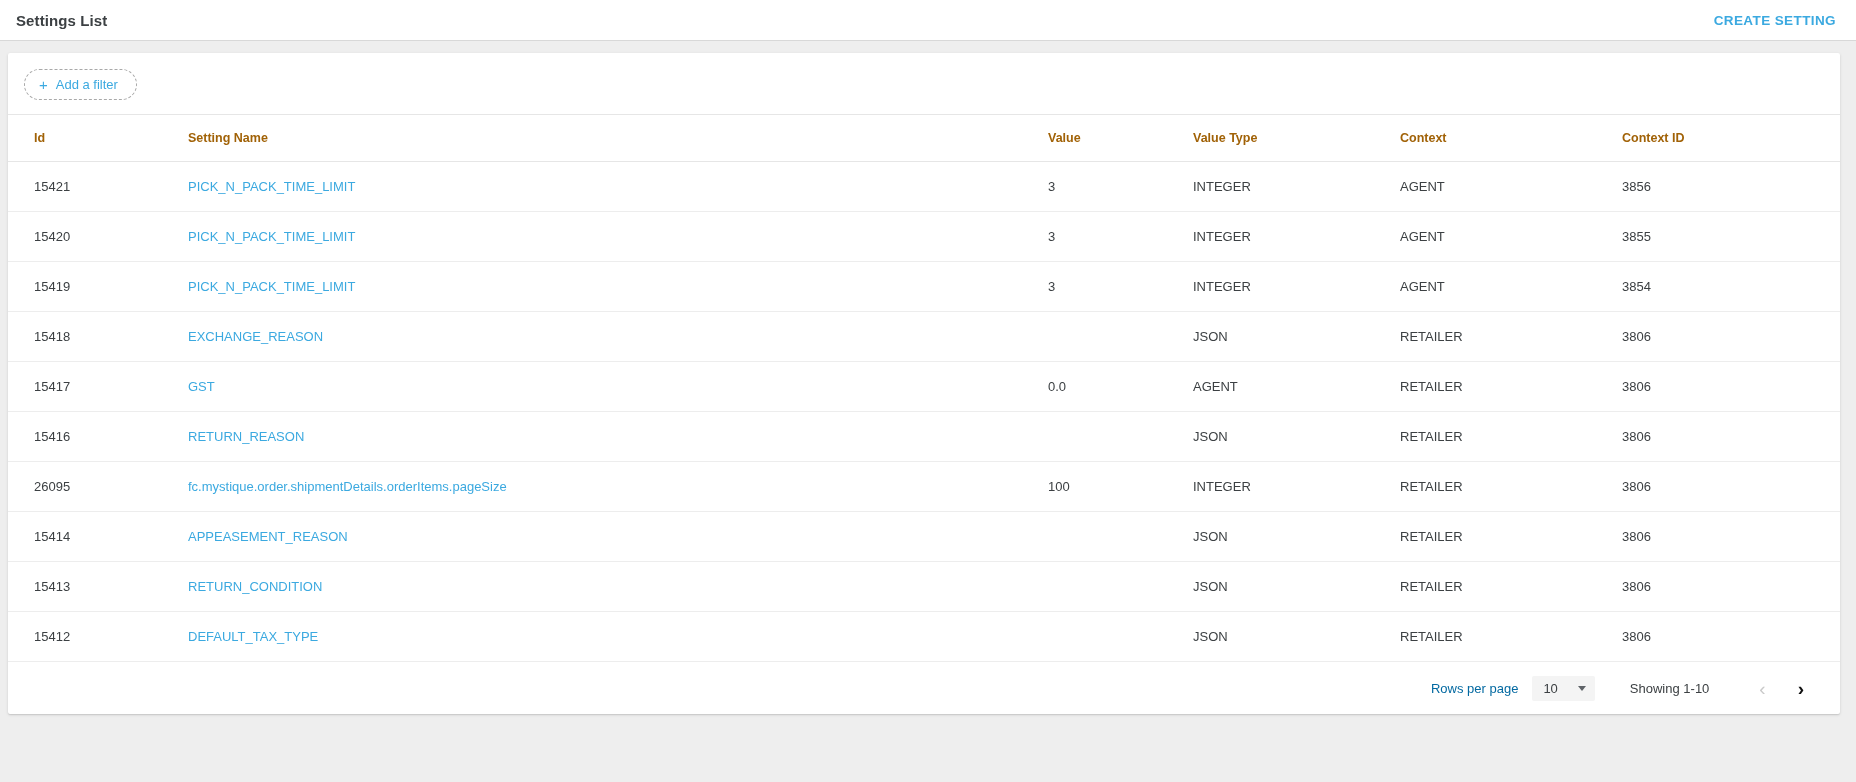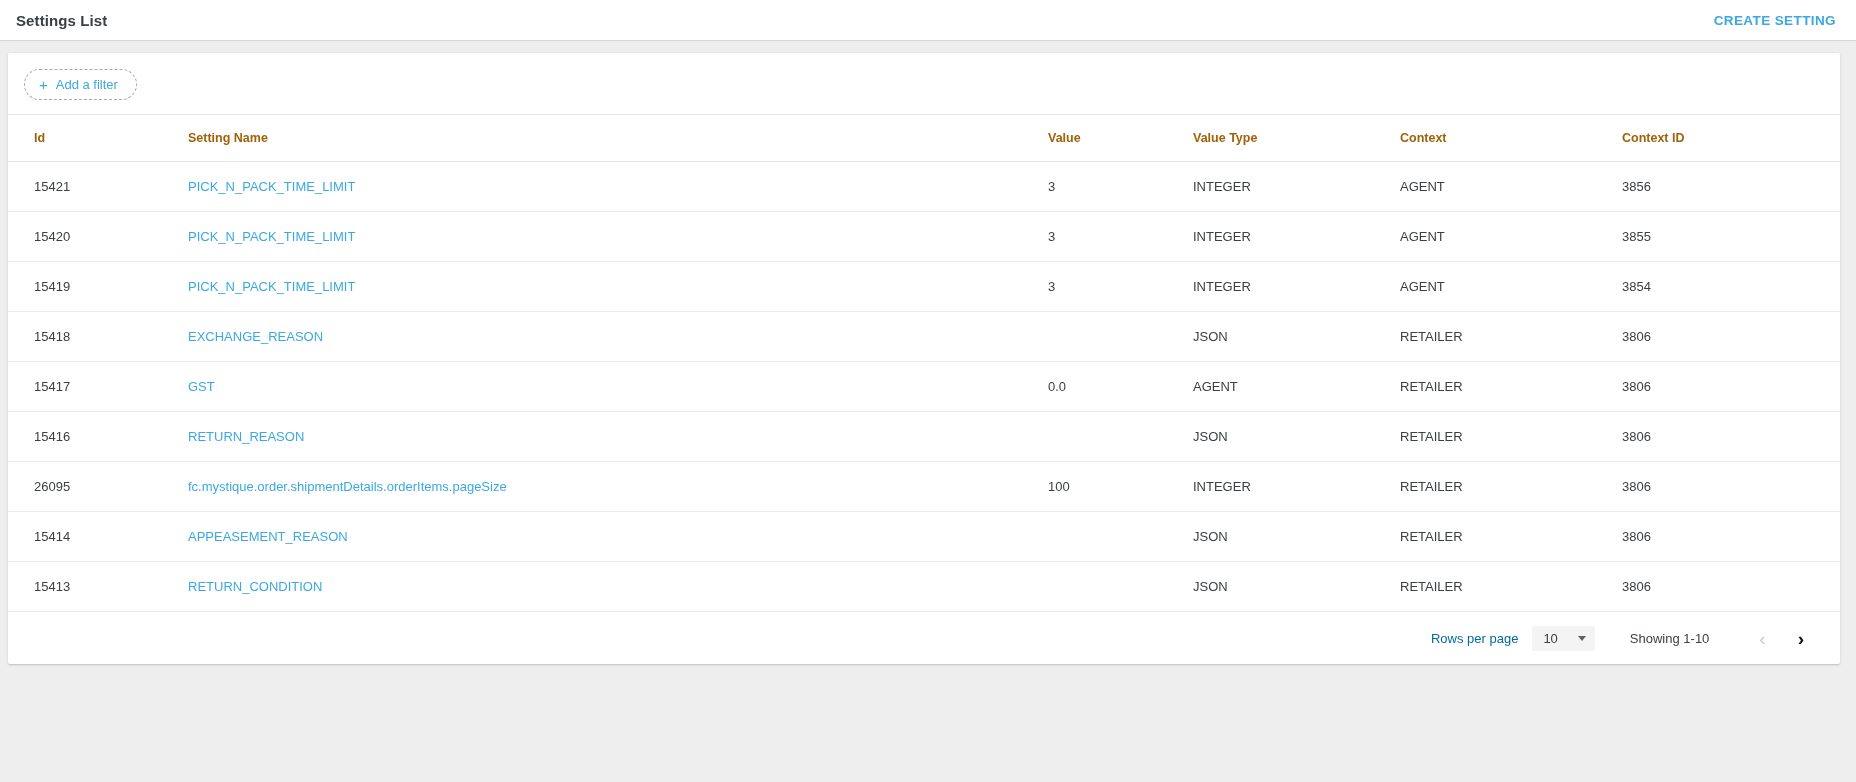--- a/index.html
+++ b/index.html
@@ -267,20 +267,28 @@
             <td class="col-ctxid">3806</td>
           </tr>
           <tr>
             <td class="col-id">15413</td>
             <td class="col-name"><span class="link">RETURN_CONDITION</span></td>
             <td class="col-value"></td>
             <td class="col-vtype">JSON</td>
             <td class="col-context">RETAILER</td>
             <td class="col-ctxid">3806</td>
           </tr>
+          <tr>
+            <td class="col-id">15412</td>
+            <td class="col-name"><span class="link">DEFAULT_TAX_TYPE</span></td>
+            <td class="col-value"></td>
+            <td class="col-vtype">JSON</td>
+            <td class="col-context">RETAILER</td>
+            <td class="col-ctxid">3806</td>
+          </tr>
         </tbody>
     </table>
 
     <div class="table-footer">
       <span class="rows-label">Rows per page</span>
       <div class="rows-select">
         <span class="val">10</span>
         <span class="caret"></span>
       </div>
       <span class="showing">Showing 1-10</span>

